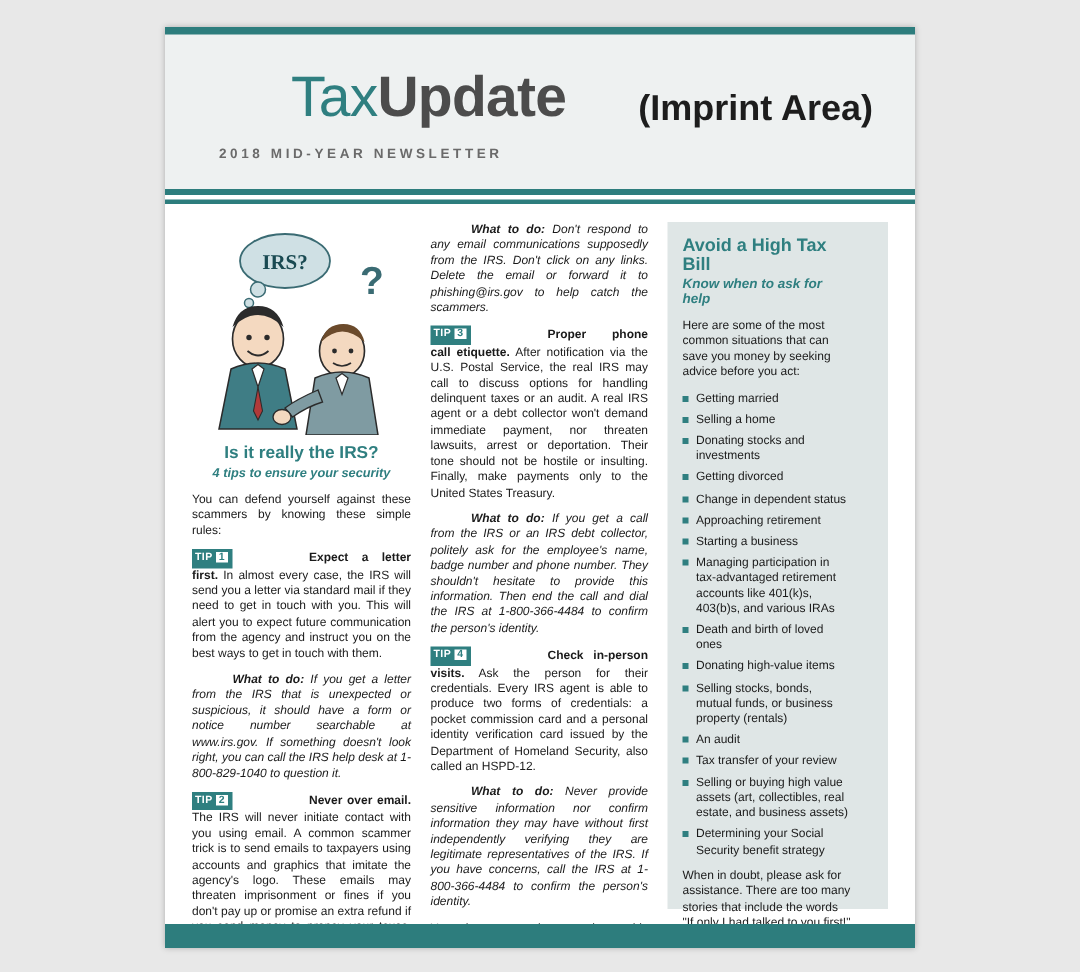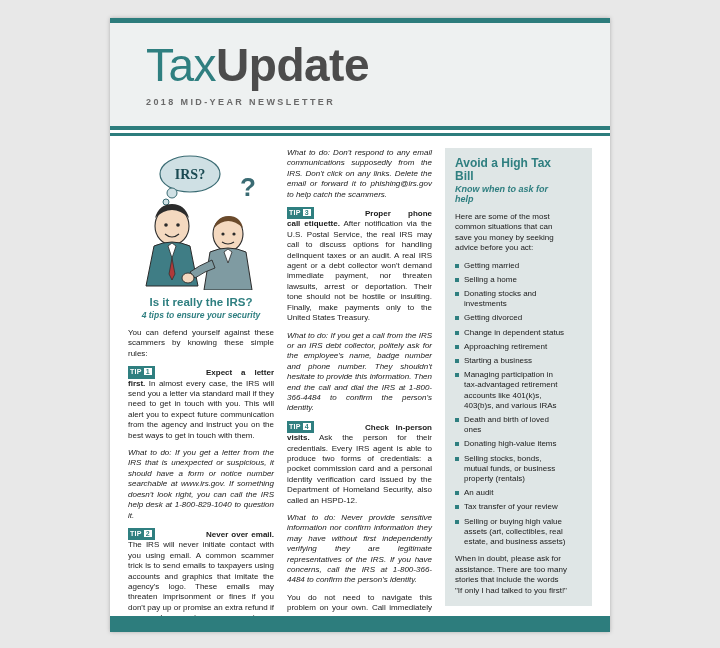--- a/index.html
+++ b/index.html
@@ -32,26 +32,27 @@
     box-sizing: border-box;
   }
   .masthead-inner {
     padding: 14px 20px 0 36px;
     display: flex;
     align-items: flex-start;
     justify-content: space-between;
   }
   .title-block { padding-top: 8px; }
   .title {
-    font-size: 46px;
+    font-size: 38px;
     line-height: 40px;
     letter-spacing: -0.5px;
     color: #2f7f80;
     font-weight: normal;
     white-space: nowrap;
+    margin-left: 48px;
   }
   .title .bold { font-weight: bold; color: #4c4c4c; }
   .subtitle {
     margin-top: 12px;
     font-size: 9px;
     letter-spacing: 2.4px;
     color: #6a6a6a;
     font-weight: bold;
   }
   .imprint {
@@ -130,21 +131,21 @@
     letter-spacing: 0.3px;
   }
   .tip .num {
     background: #ffffff;
     color: #2f7f80;
     padding: 0 2px;
     margin-left: 2px;
   }
   .lead { font-weight: bold; padding-left: 48px; }
   .whatdo { font-style: italic; }
-  .whatdo .wd-label { font-weight: normal; font-style: italic; }
+  .whatdo .wd-label { font-weight: bold; font-style: italic; margin-left: 27px; }
 
   
   .sidebar {
     background: #dfe6e6;
     padding: 9px 25px 10px 10px;
     box-sizing: border-box;
     height: 100%;
   }
   .sb-title {
     font-size: 12px;
@@ -195,20 +196,21 @@
 <body>
 
 <div class="page">
 
   <div class="masthead">
     <div class="masthead-inner">
       <div class="title-block">
         <div class="title"><span>Tax</span><span class="bold">Update</span></div>
         <div class="subtitle">2018 MID-YEAR NEWSLETTER</div>
       </div>
+      <div class="imprint">(Imprint Area)</div>
     </div>
   </div>
   <div class="rule-teal"></div>
   <div class="rule-gap"></div>
   <div class="rule-teal" style="height:3px"></div>
 
   <div class="content">
 
     <div class="col col1">
       <div class="illo">
@@ -286,20 +288,21 @@
           <li>Change in dependent status</li>
           <li>Approaching retirement</li>
           <li>Starting a business</li>
           <li>Managing participation in tax-advantaged retirement accounts like 401(k)s, 403(b)s, and various IRAs</li>
           <li>Death and birth of loved ones</li>
           <li>Donating high-value items</li>
           <li>Selling stocks, bonds, mutual funds, or business property (rentals)</li>
           <li>An audit</li>
           <li>Tax transfer of your review</li>
           <li>Selling or buying high value assets (art, collectibles, real estate, and business assets)</li>
+          <li>Determining your Social Security benefit strategy</li>
         </ul>
         <p>When in doubt, please ask for assistance. There are too many stories that include the words "If only I had talked to you first!"</p>
       </div>
     </div>
   </div>
 
   <div class="footer-rule"></div>
 </div>
 
 </body></html>

